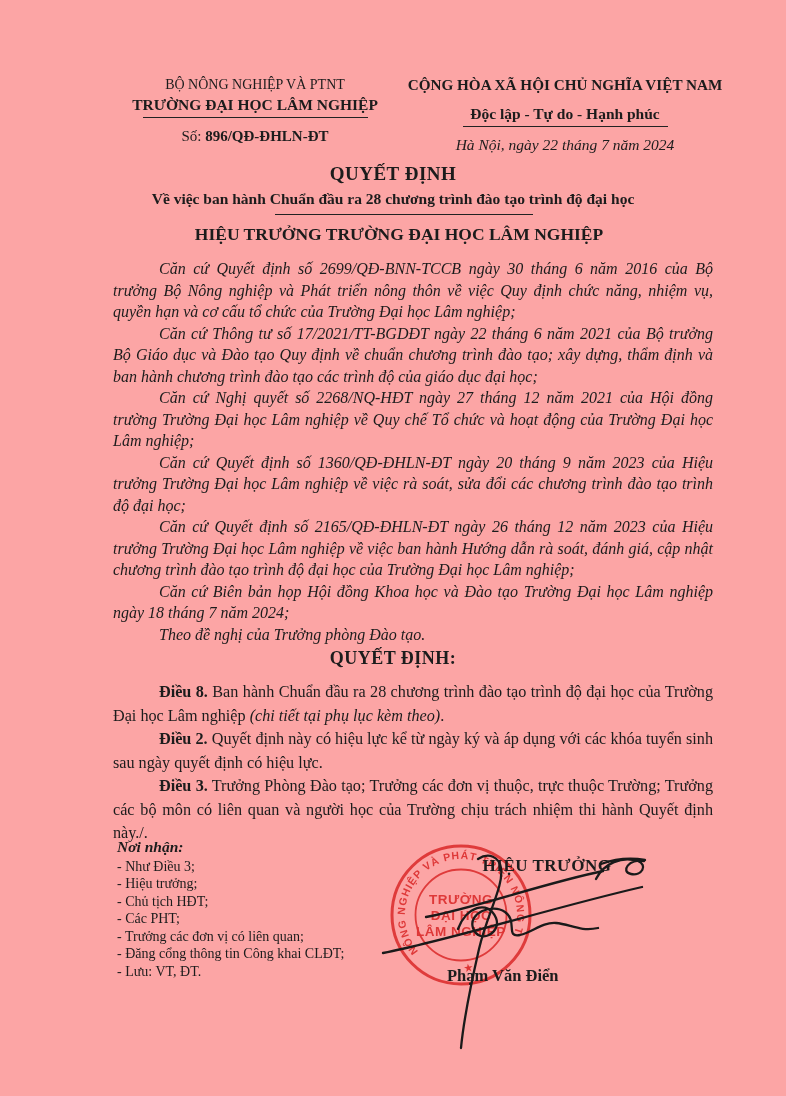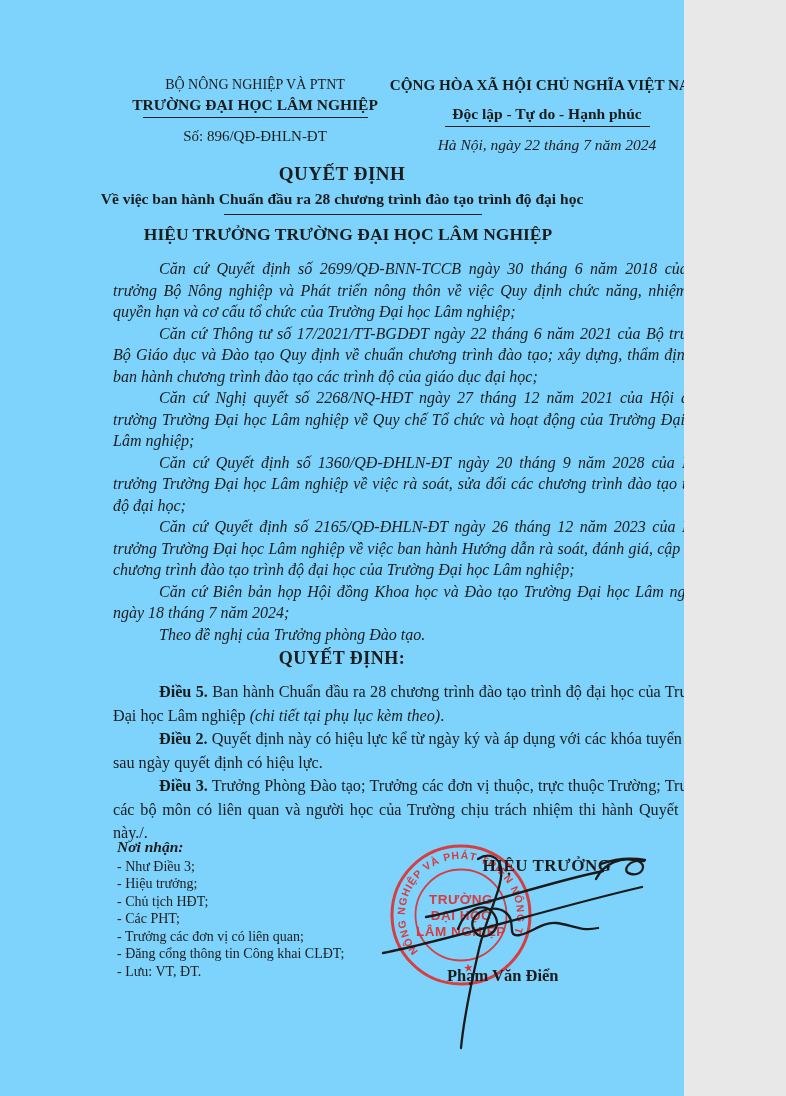--- a/index.html
+++ b/index.html
@@ -1,30 +1,30 @@
 <!DOCTYPE html>
 <html lang="vi"><head>
 <meta charset="utf-8">
 <style>
   html,body{margin:0;padding:0;background:#e8e8e8;}
   .page{
     position:relative;
-    width:684px;height:1096px;
-    background:#7dd3fc;
+    width:786px;height:1096px;
+    background:#fca5a5;
     font-family:"Liberation Serif","DejaVu Serif",serif;
     color:#1c1c1c;
     overflow:hidden;
   }
   
   .hdr-left{position:absolute;left:105px;top:76px;width:300px;text-align:center;font-size:14px;line-height:18px;}
   .hdr-left .org{font-weight:bold;font-size:15.5px;margin-top:2px;}
   .hdr-rule{height:0;border-top:1.6px solid #222;width:225px;margin:3px auto 0;}
   .hdr-num{font-size:15px;margin-top:9px;}
-  .hdr-num b{font-weight:normal;margin-top:8px;}
-  .hdr-right{position:absolute;left:378px;top:76px;width:338px;text-align:center;line-height:18px;}
+  .hdr-num b{font-weight:bold;margin-top:8px;}
+  .hdr-right{position:absolute;left:396px;top:76px;width:338px;text-align:center;line-height:18px;}
   .hdr-right .country{font-weight:bold;font-size:15.2px;}
   .hdr-right .motto{font-weight:bold;font-size:15.5px;margin-top:11px;}
   .hdr-right .rule{height:0;border-top:1.6px solid #222;width:205px;margin:3px auto 0;}
   .hdr-right .date{font-style:italic;font-size:15.5px;margin-top:9px;}
   
   .title-block{position:absolute;left:0;top:163px;width:100%;text-align:center;}
   .title-main{font-weight:bold;font-size:19px;letter-spacing:.5px;}
   .title-sub{font-weight:bold;font-size:15.5px;margin-top:5px;}
   .title-rule{height:0;border-top:1.8px solid #222;width:258px;margin:6px auto 0;transform:translateX(11px);}
   .title-authority{font-weight:bold;font-size:17.5px;margin-top:9px;padding-left:12px;}
@@ -75,34 +75,34 @@
   </div>
 
   <div class="title-block">
     <div class="title-main">QUYẾT ĐỊNH</div>
     <div class="title-sub">Về việc ban hành Chuẩn đầu ra 28 chương trình đào tạo trình độ đại học</div>
     <div class="title-rule"></div>
     <div class="title-authority">HIỆU TRƯỞNG TRƯỜNG ĐẠI HỌC LÂM NGHIỆP</div>
   </div>
 
   <div class="preamble">
-    <p>Căn cứ Quyết định số 2699/QĐ-BNN-TCCB ngày 30 tháng 6 năm 2018 của Bộ trưởng Bộ Nông nghiệp và Phát triển nông thôn về việc Quy định chức năng, nhiệm vụ, quyền hạn và cơ cấu tổ chức của Trường Đại học Lâm nghiệp;</p>
+    <p>Căn cứ Quyết định số 2699/QĐ-BNN-TCCB ngày 30 tháng 6 năm 2016 của Bộ trưởng Bộ Nông nghiệp và Phát triển nông thôn về việc Quy định chức năng, nhiệm vụ, quyền hạn và cơ cấu tổ chức của Trường Đại học Lâm nghiệp;</p>
     <p>Căn cứ Thông tư số 17/2021/TT-BGDĐT ngày 22 tháng 6 năm 2021 của Bộ trưởng Bộ Giáo dục và Đào tạo Quy định về chuẩn chương trình đào tạo; xây dựng, thẩm định và ban hành chương trình đào tạo các trình độ của giáo dục đại học;</p>
     <p>Căn cứ Nghị quyết số 2268/NQ-HĐT ngày 27 tháng 12 năm 2021 của Hội đồng trường Trường Đại học Lâm nghiệp về Quy chế Tổ chức và hoạt động của Trường Đại học Lâm nghiệp;</p>
-    <p>Căn cứ Quyết định số 1360/QĐ-ĐHLN-ĐT ngày 20 tháng 9 năm 2028 của Hiệu trưởng Trường Đại học Lâm nghiệp về việc rà soát, sửa đổi các chương trình đào tạo trình độ đại học;</p>
+    <p>Căn cứ Quyết định số 1360/QĐ-ĐHLN-ĐT ngày 20 tháng 9 năm 2023 của Hiệu trưởng Trường Đại học Lâm nghiệp về việc rà soát, sửa đổi các chương trình đào tạo trình độ đại học;</p>
     <p>Căn cứ Quyết định số 2165/QĐ-ĐHLN-ĐT ngày 26 tháng 12 năm 2023 của Hiệu trưởng Trường Đại học Lâm nghiệp về việc ban hành Hướng dẫn rà soát, đánh giá, cập nhật chương trình đào tạo trình độ đại học của Trường Đại học Lâm nghiệp;</p>
     <p>Căn cứ Biên bản họp Hội đồng Khoa học và Đào tạo Trường Đại học Lâm nghiệp ngày 18 tháng 7 năm 2024;</p>
     <p>Theo đề nghị của Trưởng phòng Đào tạo.</p>
   </div>
 
   <div class="decision-heading">QUYẾT ĐỊNH:</div>
 
   <div class="articles">
     <p>
-      <span class="lbl">Điều 5.</span><span> Ban hành Chuẩn đầu ra 28 chương trình đào tạo trình độ đại học của Trường Đại học Lâm nghiệp </span><span class="it">(chi tiết tại phụ lục kèm theo)</span><span>.</span>
+      <span class="lbl">Điều 8.</span><span> Ban hành Chuẩn đầu ra 28 chương trình đào tạo trình độ đại học của Trường Đại học Lâm nghiệp </span><span class="it">(chi tiết tại phụ lục kèm theo)</span><span>.</span>
     </p>
     <p>
       <span class="lbl">Điều 2.</span><span> Quyết định này có hiệu lực kể từ ngày ký và áp dụng với các khóa tuyển sinh sau ngày quyết định có hiệu lực.</span>
     </p>
     <p>
       <span class="lbl">Điều 3.</span><span> Trưởng Phòng Đào tạo; Trưởng các đơn vị thuộc, trực thuộc Trường; Trưởng các bộ môn có liên quan và người học của Trường chịu trách nhiệm thi hành Quyết định này./.</span>
     </p>
   </div>
 
   <div class="recipients">

